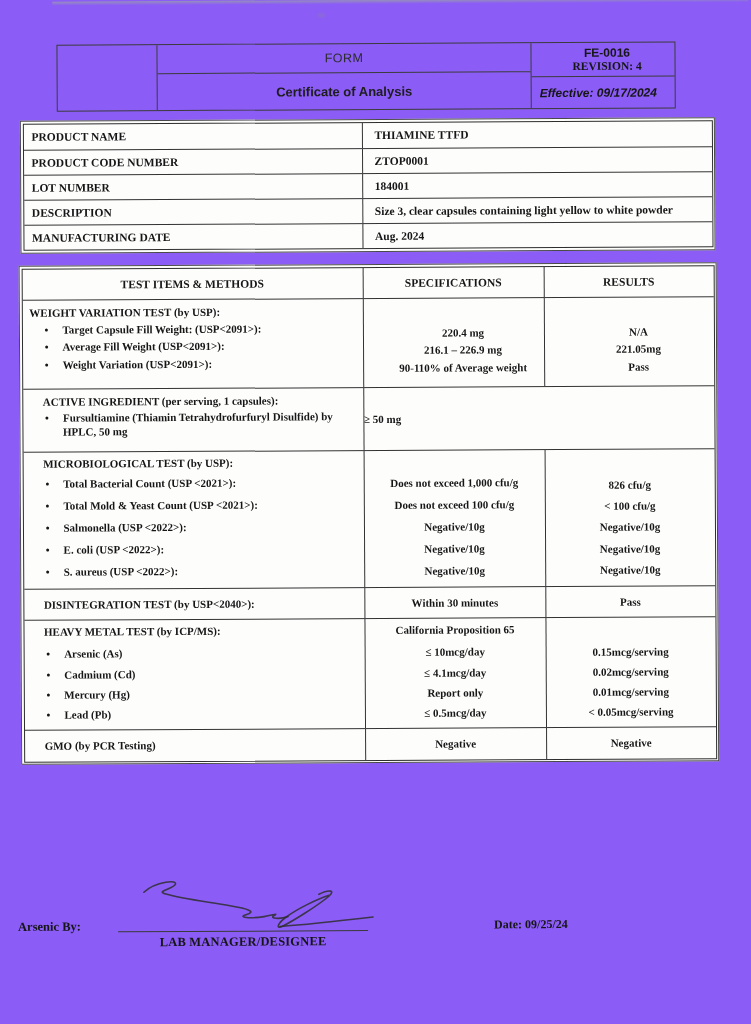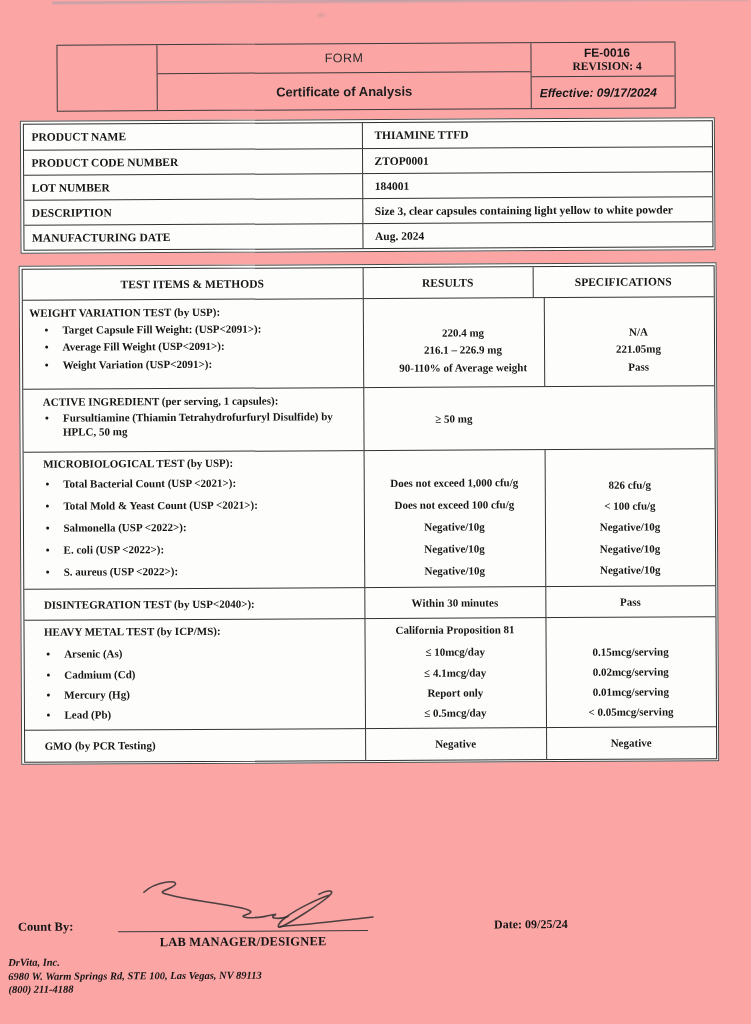--- a/index.html
+++ b/index.html
@@ -1,17 +1,17 @@
 <!DOCTYPE html>
 <html><head>
 <meta charset="utf-8">
 <style>
   html,body{margin:0;padding:0;background:#e9e9e9;}
   .page{
-    position:relative;width:751px;height:1024px;background:#fca5a5;
+    position:relative;width:751px;height:1024px;background:#8b5cf6;
     overflow:hidden;font-family:"Liberation Serif",serif;color:#161616;
   }
   .sheet{position:absolute;inset:0;transform:rotate(-0.3deg);transform-origin:50% 52%;}
   *{box-sizing:border-box;}
 
   
   .scan-top{position:absolute;left:55px;right:0;top:0;height:4px;
     background:linear-gradient(#9aa0a8,rgba(230,232,234,0));opacity:.75;}
   .dot{position:absolute;left:320px;top:13px;width:8px;height:4px;border-radius:50%;
     background:rgba(140,140,140,.28);filter:blur(1px);}
@@ -51,21 +51,21 @@
   .t-head .hc{display:flex;align-items:center;justify-content:center;font-weight:700;font-size:11.5px;}
   .c1{width:340px;}
   .c2{width:181px;border-left:1.4px solid #333;}
   .c3{flex:1;border-left:1.4px solid #333;}
   .sec{display:flex;border-top:1.4px solid #333;}
   .sec .c1,.sec .c2,.sec .c3{display:flex;flex-direction:column;}
   .sec-title{font-weight:700;font-size:11px;padding-left:20px;}
   .item{display:flex;font-weight:700;font-size:11px;}
   .bullet{width:40px;text-align:right;padding-right:14px;flex:none;}
   .spec-line,.res-line{text-align:center;font-weight:700;font-size:11px;}
-  .center-col{justify-content:center;align-items:center;}
+  .center-col{justify-content:center;align-items:flex-start;}
 
   
   .sec-weight{height:89px;}
   .sec-weight .sec-title{padding:6px 0 5px 7px;}
   .sec-weight .item{height:17.5px;}
   .sec-weight .sp{height:28px;flex:none;}
   .sec-weight .spec-line,.sec-weight .res-line{height:17.5px;margin-left:19px;}
 
   
   .sec-active{height:63px;}
@@ -157,22 +157,22 @@
           <div class="pvalue">Aug. 2024</div>
         </div>
       </div>
     </div>
 
     <div class="ttbl dbl">
       <div class="dbl-in">
 
         <div class="t-head">
           <div class="hc c1">TEST ITEMS &amp; METHODS</div>
+          <div class="hc c2">SPECIFICATIONS</div>
           <div class="hc c3">RESULTS</div>
-          <div class="hc c2">SPECIFICATIONS</div>
         </div>
 
         <div class="sec sec-weight">
           <div class="c1">
             <div class="sec-title">WEIGHT VARIATION TEST (by USP):</div>
             <div class="item">
               <span class="bullet">•</span>
               <span>Target Capsule Fill Weight: (USP&lt;2091&gt;):</span>
             </div>
             <div class="item">
@@ -279,21 +279,21 @@
             <div class="item">
               <span class="bullet">•</span>
               <span>Mercury (Hg)</span>
             </div>
             <div class="item">
               <span class="bullet">•</span>
               <span>Lead (Pb)</span>
             </div>
           </div>
           <div class="c2">
-            <div class="spec-title">California Proposition 81</div>
+            <div class="spec-title">California Proposition 65</div>
             <div class="spec-line">≤ 10mcg/day</div>
             <div class="spec-line">≤ 4.1mcg/day</div>
             <div class="spec-line">Report only</div>
             <div class="spec-line">≤ 0.5mcg/day</div>
           </div>
           <div class="c3">
             <div class="sp"></div>
             <div class="res-line">0.15mcg/serving</div>
             <div class="res-line">0.02mcg/serving</div>
             <div class="res-line">0.01mcg/serving</div>
@@ -309,30 +309,25 @@
             <div class="spec-line">Negative</div>
           </div>
           <div class="c3">
             <div class="res-line">Negative</div>
           </div>
         </div>
 
       </div>
     </div>
 
-    <div class="signed-by">Count By:</div>
+    <div class="signed-by">Arsenic By:</div>
     <svg class="sig-svg" width="258" height="60" viewBox="0 0 258 60" fill="none">
       <path d="M24,17 C36,6 60,4 55,10 C50,15 36,16 46,19 C62,24 88,27 110,31 C128,34 137,37 126,40 C117,43 130,44 144,42 C152,41 159,38 154,41 C149,44 160,45 168,42" stroke="#2e2e2e" stroke-width="1.6" stroke-linecap="round" opacity="0.85"></path>
       <path d="M199,20 C209,15 216,16 209,22 C197,32 172,47 162,52 C155,55 158,48 167,42 C178,34 197,25 209,21" stroke="#2e2e2e" stroke-width="1.6" stroke-linecap="round" opacity="0.85"></path>
       <path d="M160,52 C190,50 226,46 253,43" stroke="#2e2e2e" stroke-width="1.5" stroke-linecap="round" opacity="0.85"></path>
     </svg>
     <div class="sig-line"></div>
     <div class="signer">LAB MANAGER/DESIGNEE</div>
     <div class="date">Date: 09/25/24</div>
 
-    <div class="footer">
-      <div>DrVita, Inc.</div>
-      <div>6980 W. Warm Springs Rd, STE 100, Las Vegas, NV 89113</div>
-      <div>(800) 211-4188</div>
-    </div>
 
   </div>
 </div>
 
 </body></html>

